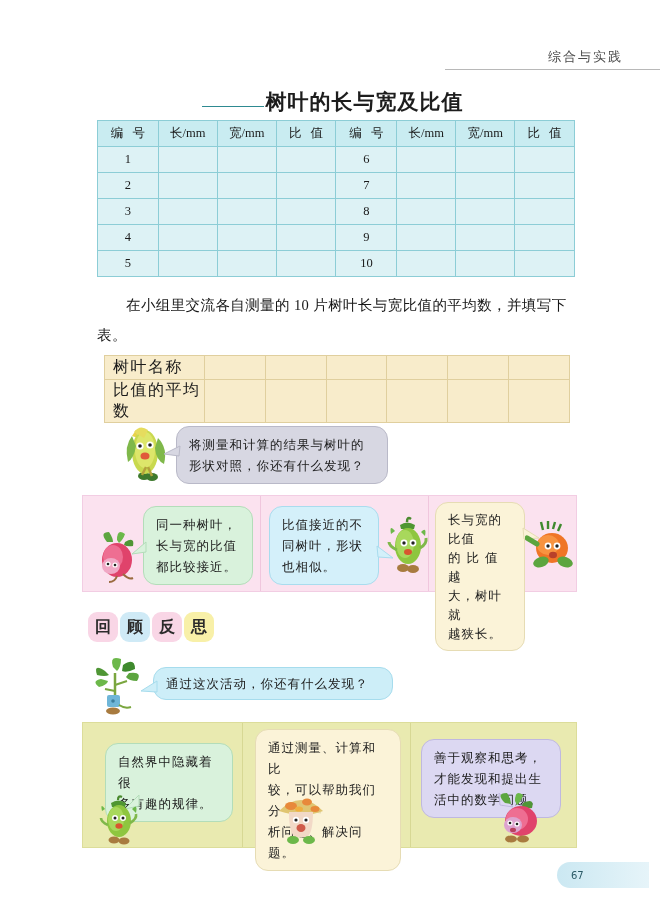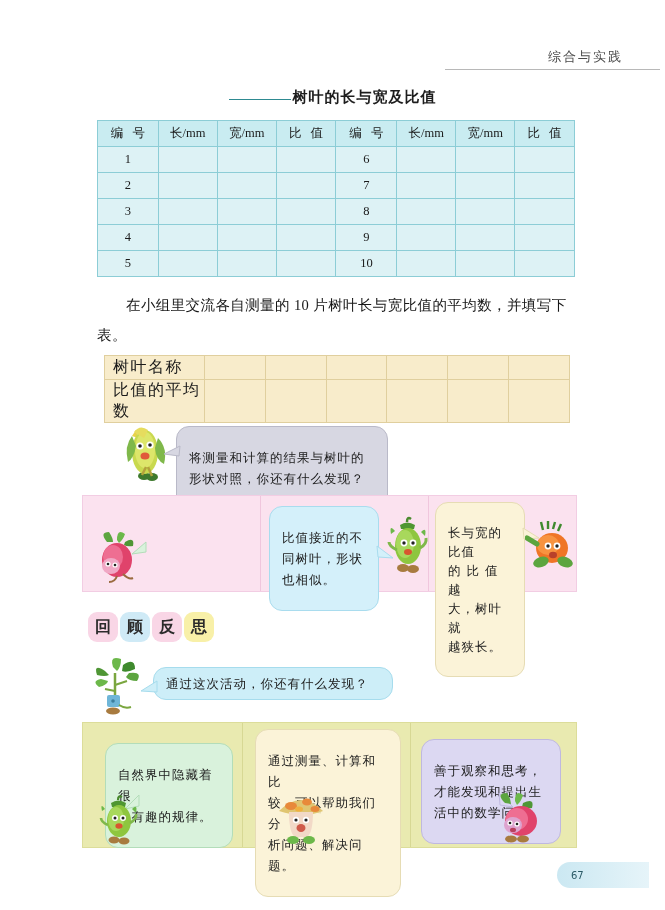--- a/index.html
+++ b/index.html
@@ -38,21 +38,21 @@
     margin-right: -10px;
   }
 
   
   .title-row {
     position: absolute;
     top: 88px;
     left: 0;
     width: 665px;
     text-align: center;
-    font-size: 15px;
+    font-size: 21px;
     letter-spacing: 1px;
     font-weight: 600;
     color: #1d1d1d;
   }
   .title-blank {
     display: inline-block;
     width: 62px;
     border-bottom: 1.6px solid #2e8a91;
     vertical-align: 2px;
     margin-right: 2px;
@@ -139,21 +139,21 @@
 
   
   .veg { position: absolute; }
 
   .bubble {
     position: absolute;
     border-radius: 13px;
     font-size: 12.5px;
     line-height: 21px;
     letter-spacing: 1px;
-    padding: 20px 12px;
+    padding: 7px 12px;
     font-family: "DejaVu Serif", serif;
     color: #1b1b1b;
   }
   .bubble-gray {
     background: #d7d7e2;
     border: 1px solid #b9b9c8;
   }
   .bubble-green { background: #d9f2dc; border: 1px solid #b3ddb9; }
   .bubble-blue  { background: #d4f0fa; border: 1px solid #a9dcee; }
   .bubble-cream { background: #fbf3d8; border: 1px solid #e6dcb4; }
@@ -391,20 +391,25 @@
       <ellipse cx="28" cy="34" rx="15" ry="17" fill="#e0436b"></ellipse>
       <ellipse cx="24" cy="31" rx="10" ry="12" fill="#ee6e92"></ellipse>
       <ellipse cx="22" cy="40" rx="9" ry="8" fill="#f0a8c5"></ellipse>
       <circle cx="19" cy="38" r="2.6" fill="#fff"></circle>
         <circle cx="19" cy="38" r="1.3" fill="#222"></circle>
       <circle cx="26" cy="39" r="2.6" fill="#fff"></circle>
         <circle cx="26" cy="39" r="1.3" fill="#222"></circle>
       <path d="M28 50 Q26 56 20 56" stroke="#9a6b3f" stroke-width="2" fill="none"></path>
       <path d="M34 48 Q40 54 44 52" stroke="#9a6b3f" stroke-width="2" fill="none"></path>
     </svg>
+    <div class="bubble bubble-green" style="left:60px; top:10px; width:110px;">
+      <span class="bb-text">同一种树叶，
+长与宽的比值
+都比较接近。</span>
+    </div>
     <svg class="veg" style="left:47px; top:44px;" width="18" height="20" viewBox="0 0 18 20">
       <path d="M16 2 L2 14 L16 12 Z" fill="#d9f2dc" stroke="#b3ddb9" stroke-width="1"></path>
     </svg>
   </div>
 
   <div class="cell" style="width:168px;">
     <div class="bubble bubble-blue" style="left:8px; top:10px; width:110px;">
       <span class="bb-text">比值接近的不
 同树叶，形状
 也相似。</span>

